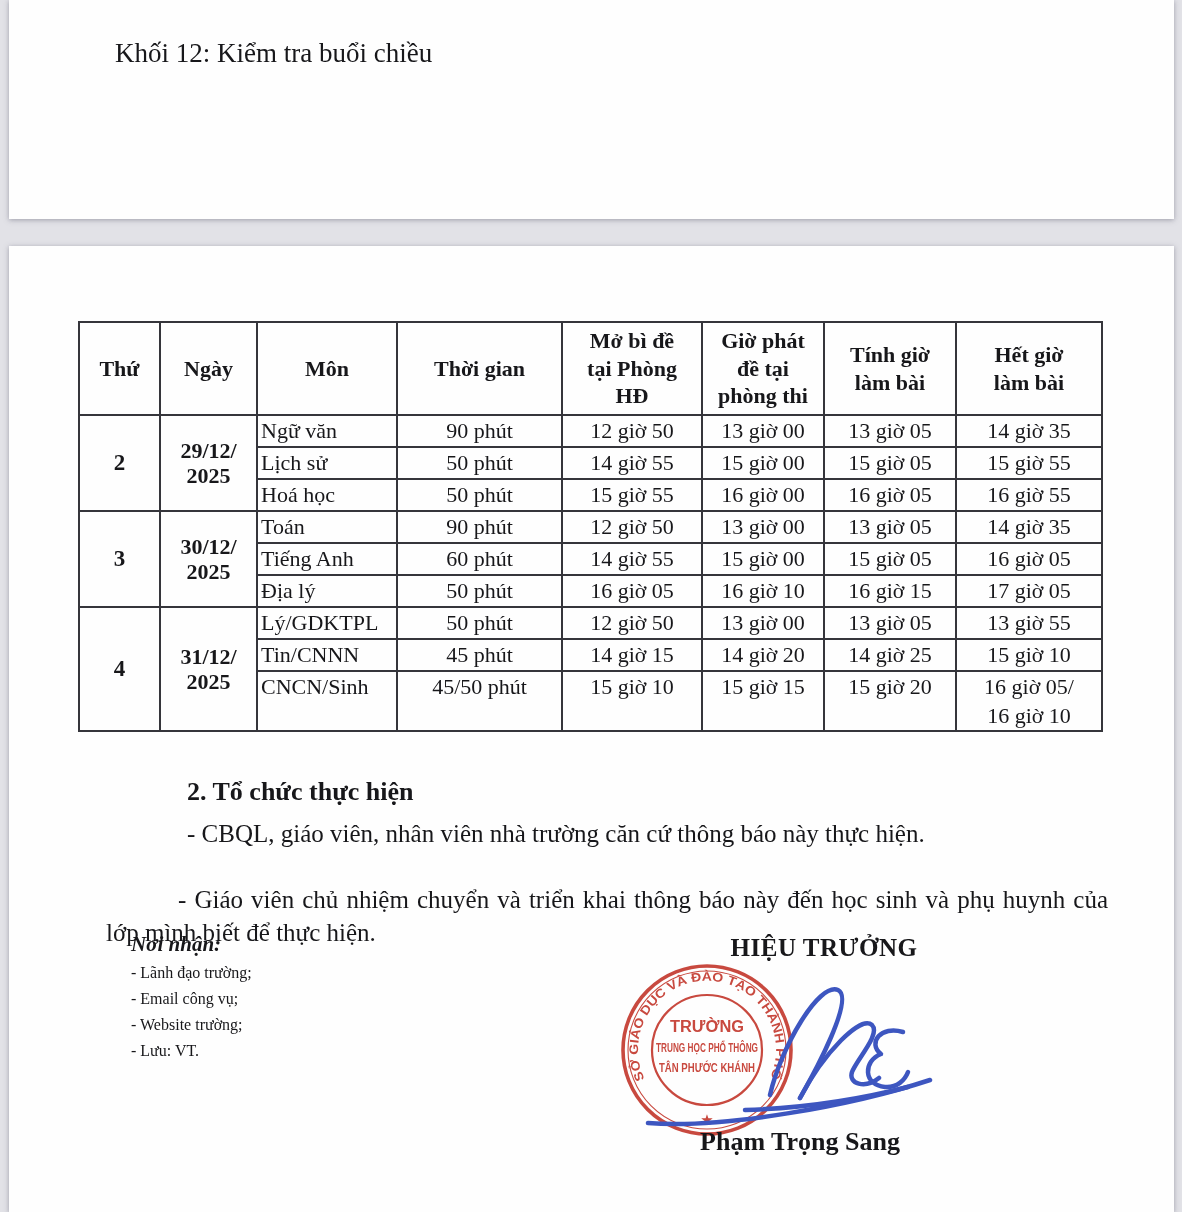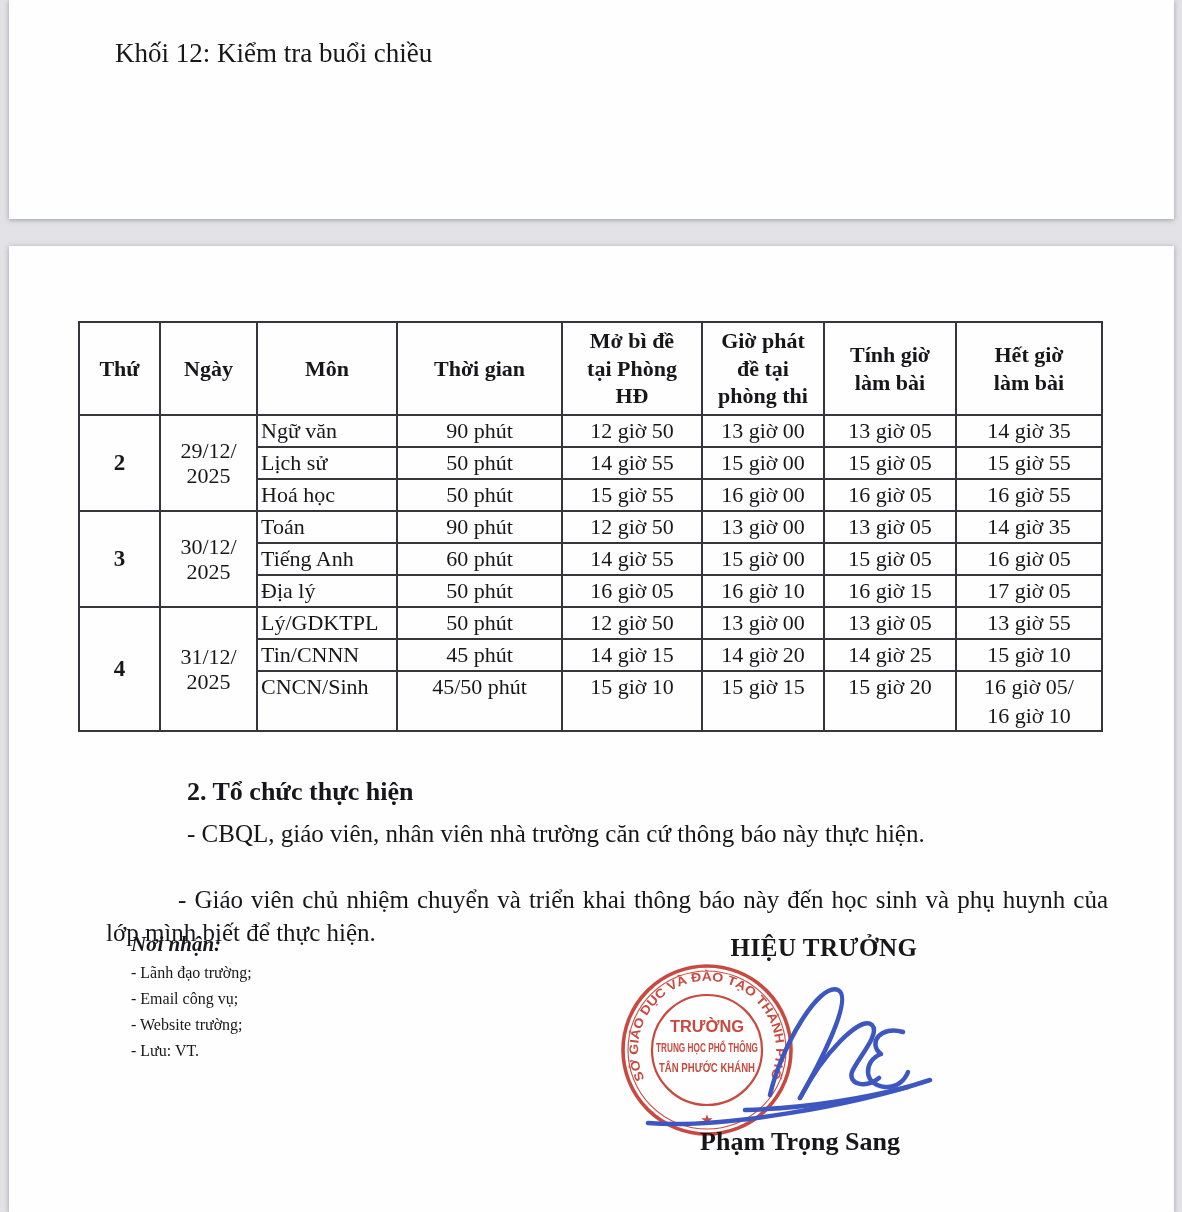--- a/index.html
+++ b/index.html
@@ -23,21 +23,21 @@
     border:2px solid #35353b; font-size:22px; text-align:center;
     vertical-align:middle; padding:0; white-space:pre-line; overflow:hidden;
     line-height:1.25;
   }
   .sched th { font-weight:bold; height:91px; }
   .sched tr.r { height:32px; }
   .sched tr.tall { height:58px; }
   .sched tr.tall td { vertical-align:top; padding-top:1px; line-height:1.3; }
   .sched td.mon { text-align:left; padding-left:3px; }
   .sched td.thu { font-weight:bold; font-size:23px; }
-  .sched td.ngay { font-weight:normal; line-height:1.15;margin-left:40px; }
+  .sched td.ngay { font-weight:bold; line-height:1.15;margin-left:40px; }
 
   .heading2 { position:absolute; left:178px; top:531px; font-size:26px; font-weight:bold; }
   .para1 { position:absolute; left:178px; top:574px; font-size:25px; }
   .para2 { position:absolute; left:97px; top:613px; width:1002px; font-size:25px;
            line-height:33px; text-align:justify; text-indent:72px;margin-top:24px; }
 
   .noinhan { position:absolute; left:122px; top:686px; }
   .noinhan .label { font-size:21px; font-weight:bold; font-style:italic; margin-bottom:3px; }
   .noinhan .item { font-size:16px; line-height:26px; }
 

